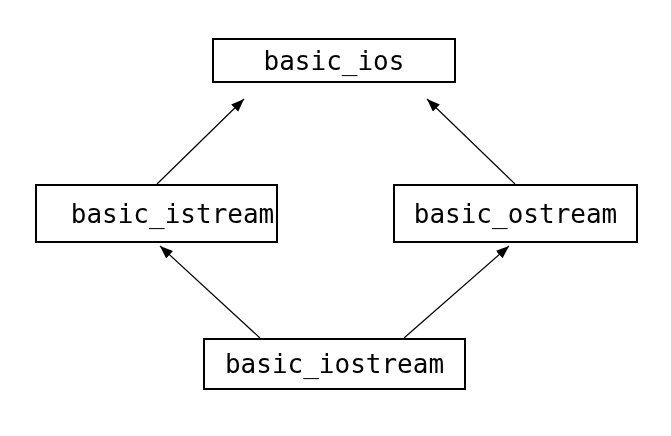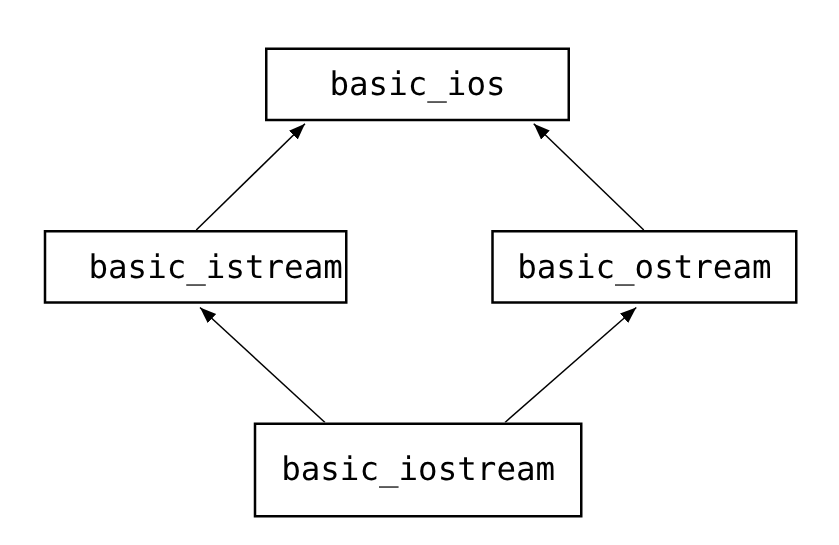--- a/index.html
+++ b/index.html
@@ -30,24 +30,24 @@
     background: #ffffff;
     display: flex;
     align-items: center;
     justify-content: center;
     font-size: 26px;
     line-height: 1;
     color: #000000;
     white-space: nowrap;
     cursor: pointer;
   }
-  .node-ios      { left: 212px; top: 38px;  width: 244px; height: 59px; }
+  .node-ios      { left: 212px; top: 38px;  width: 244px; height: 45px; }
   .node-istream  { left: 35px;  top: 184px; width: 243px; height: 59px; padding-left: 32px; }
   .node-ostream  { left: 393px; top: 184px; width: 245px; height: 59px; }
-  .node-iostream { left: 203px; top: 338px; width: 263px; height: 76px; }
+  .node-iostream { left: 203px; top: 338px; width: 263px; height: 52px; }
   .node .label {
     pointer-events: none;
   }
 </style>
 </head>
 <body>
 
 <div class="canvas">
 
   <svg class="edges-layer" viewBox="0 0 671 436" xmlns="http://www.w3.org/2000/svg">

